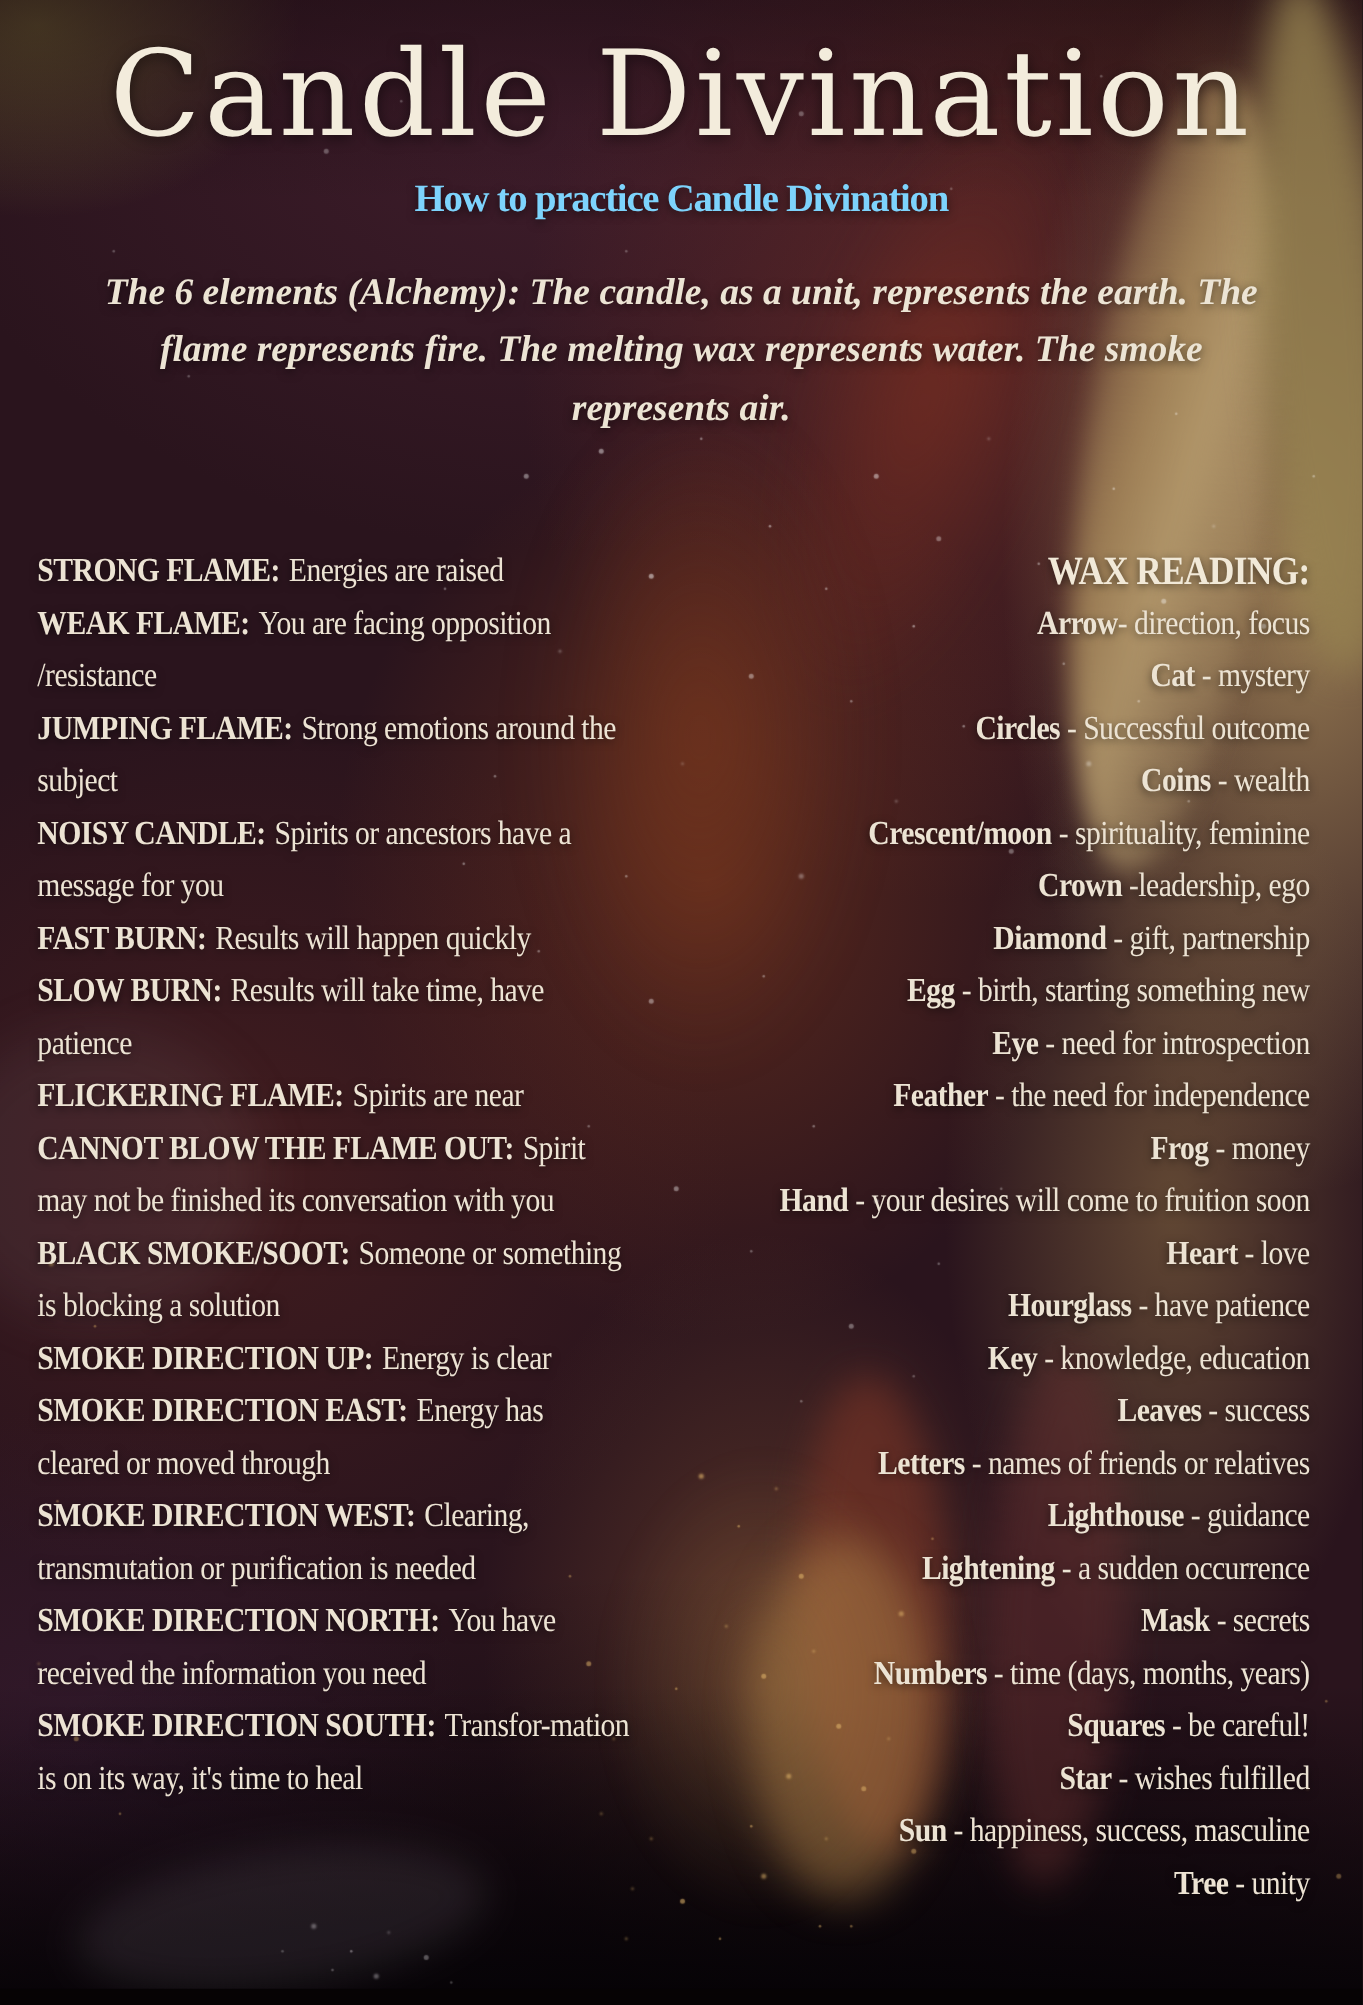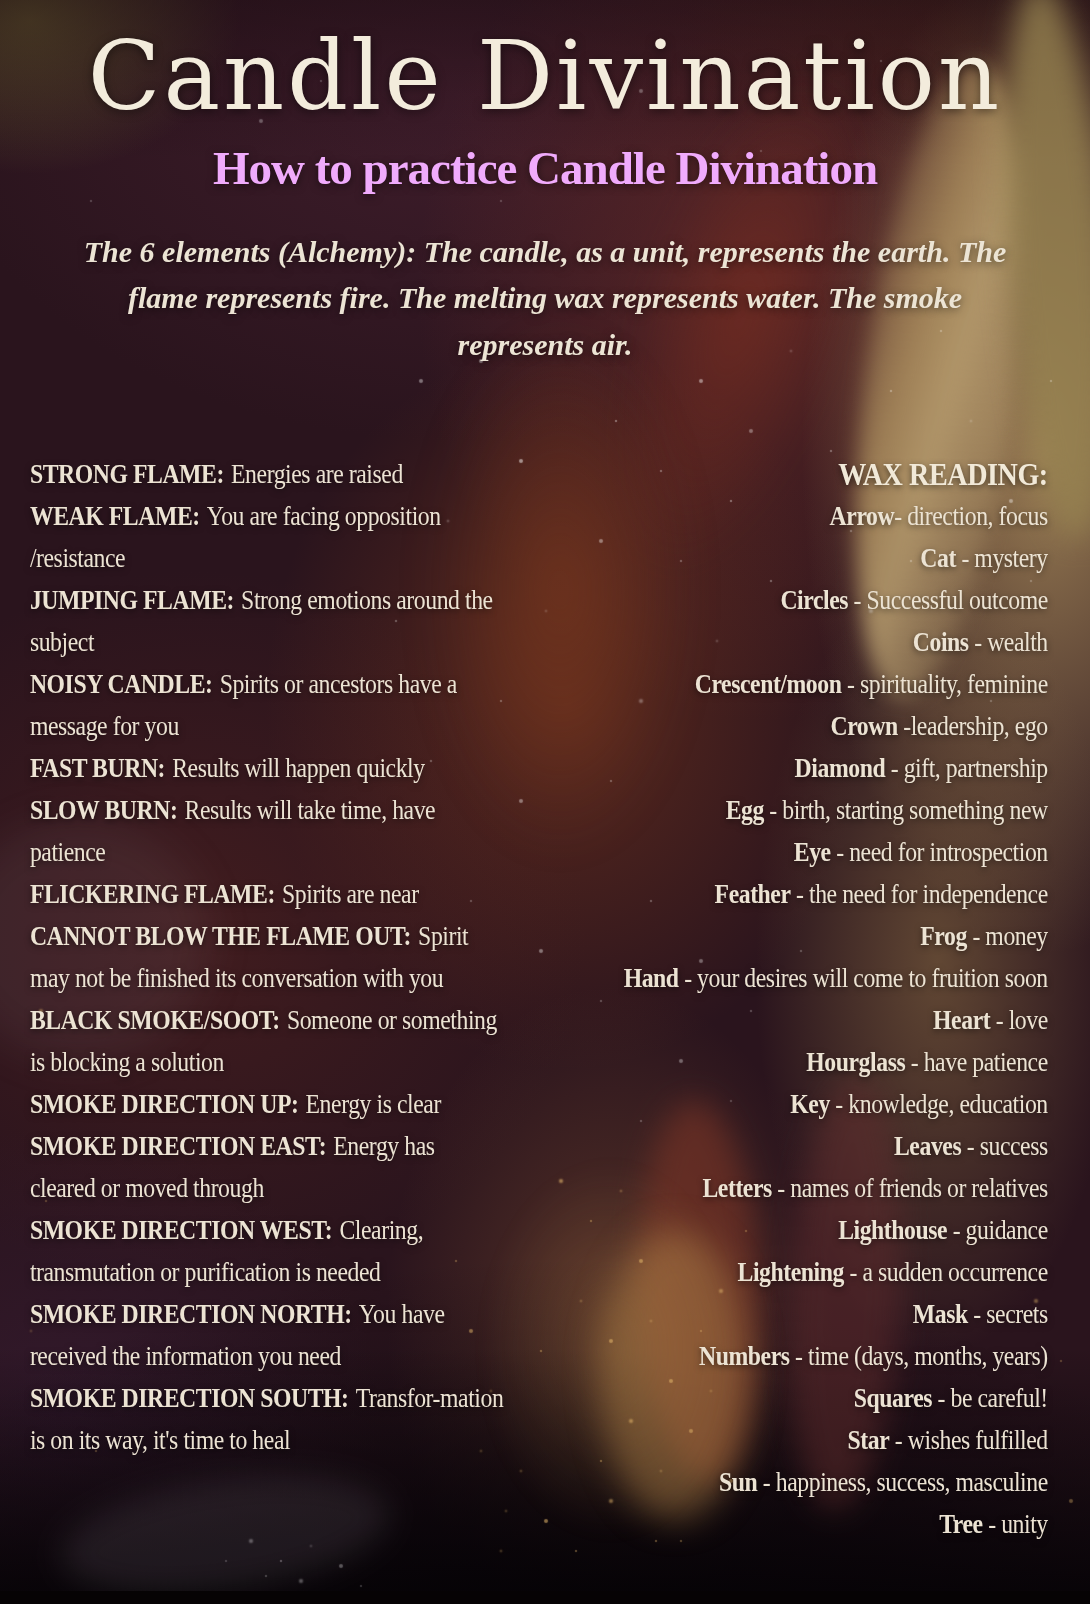--- a/index.html
+++ b/index.html
@@ -113,21 +113,21 @@
   
   .content{position:relative;z-index:2;}
   header{text-align:center;padding-top:26px;}
   .title{
     margin:0;font-family:"DejaVu Serif","Liberation Serif",serif;
     font-weight:400;font-size:95px;line-height:1.06;letter-spacing:3px;
     color:#f3ecdc;text-shadow:0 2px 10px rgba(0,0,0,.5);
   }
   .subtitle{
     margin:14px 0 0 0;font-family:"Liberation Serif","DejaVu Serif",serif;
-    font-weight:700;font-size:47px;letter-spacing:-1px;color:#f0abfc;
+    font-weight:700;font-size:31px;letter-spacing:-1px;color:#7dd3fc;
     text-shadow:0 2px 8px rgba(0,0,0,.5);
   }
   .intro{
     margin:34px 75px 0 75px;font-style:italic;font-weight:700;
     font-size:30px;line-height:1.55;color:#ece4d4;
     text-shadow:0 2px 8px rgba(0,0,0,.5);
   }
   .columns{
     width:1240px;transform:scaleX(0.879);transform-origin:0 0;
     margin-top:85px;display:flex;align-items:flex-start;

